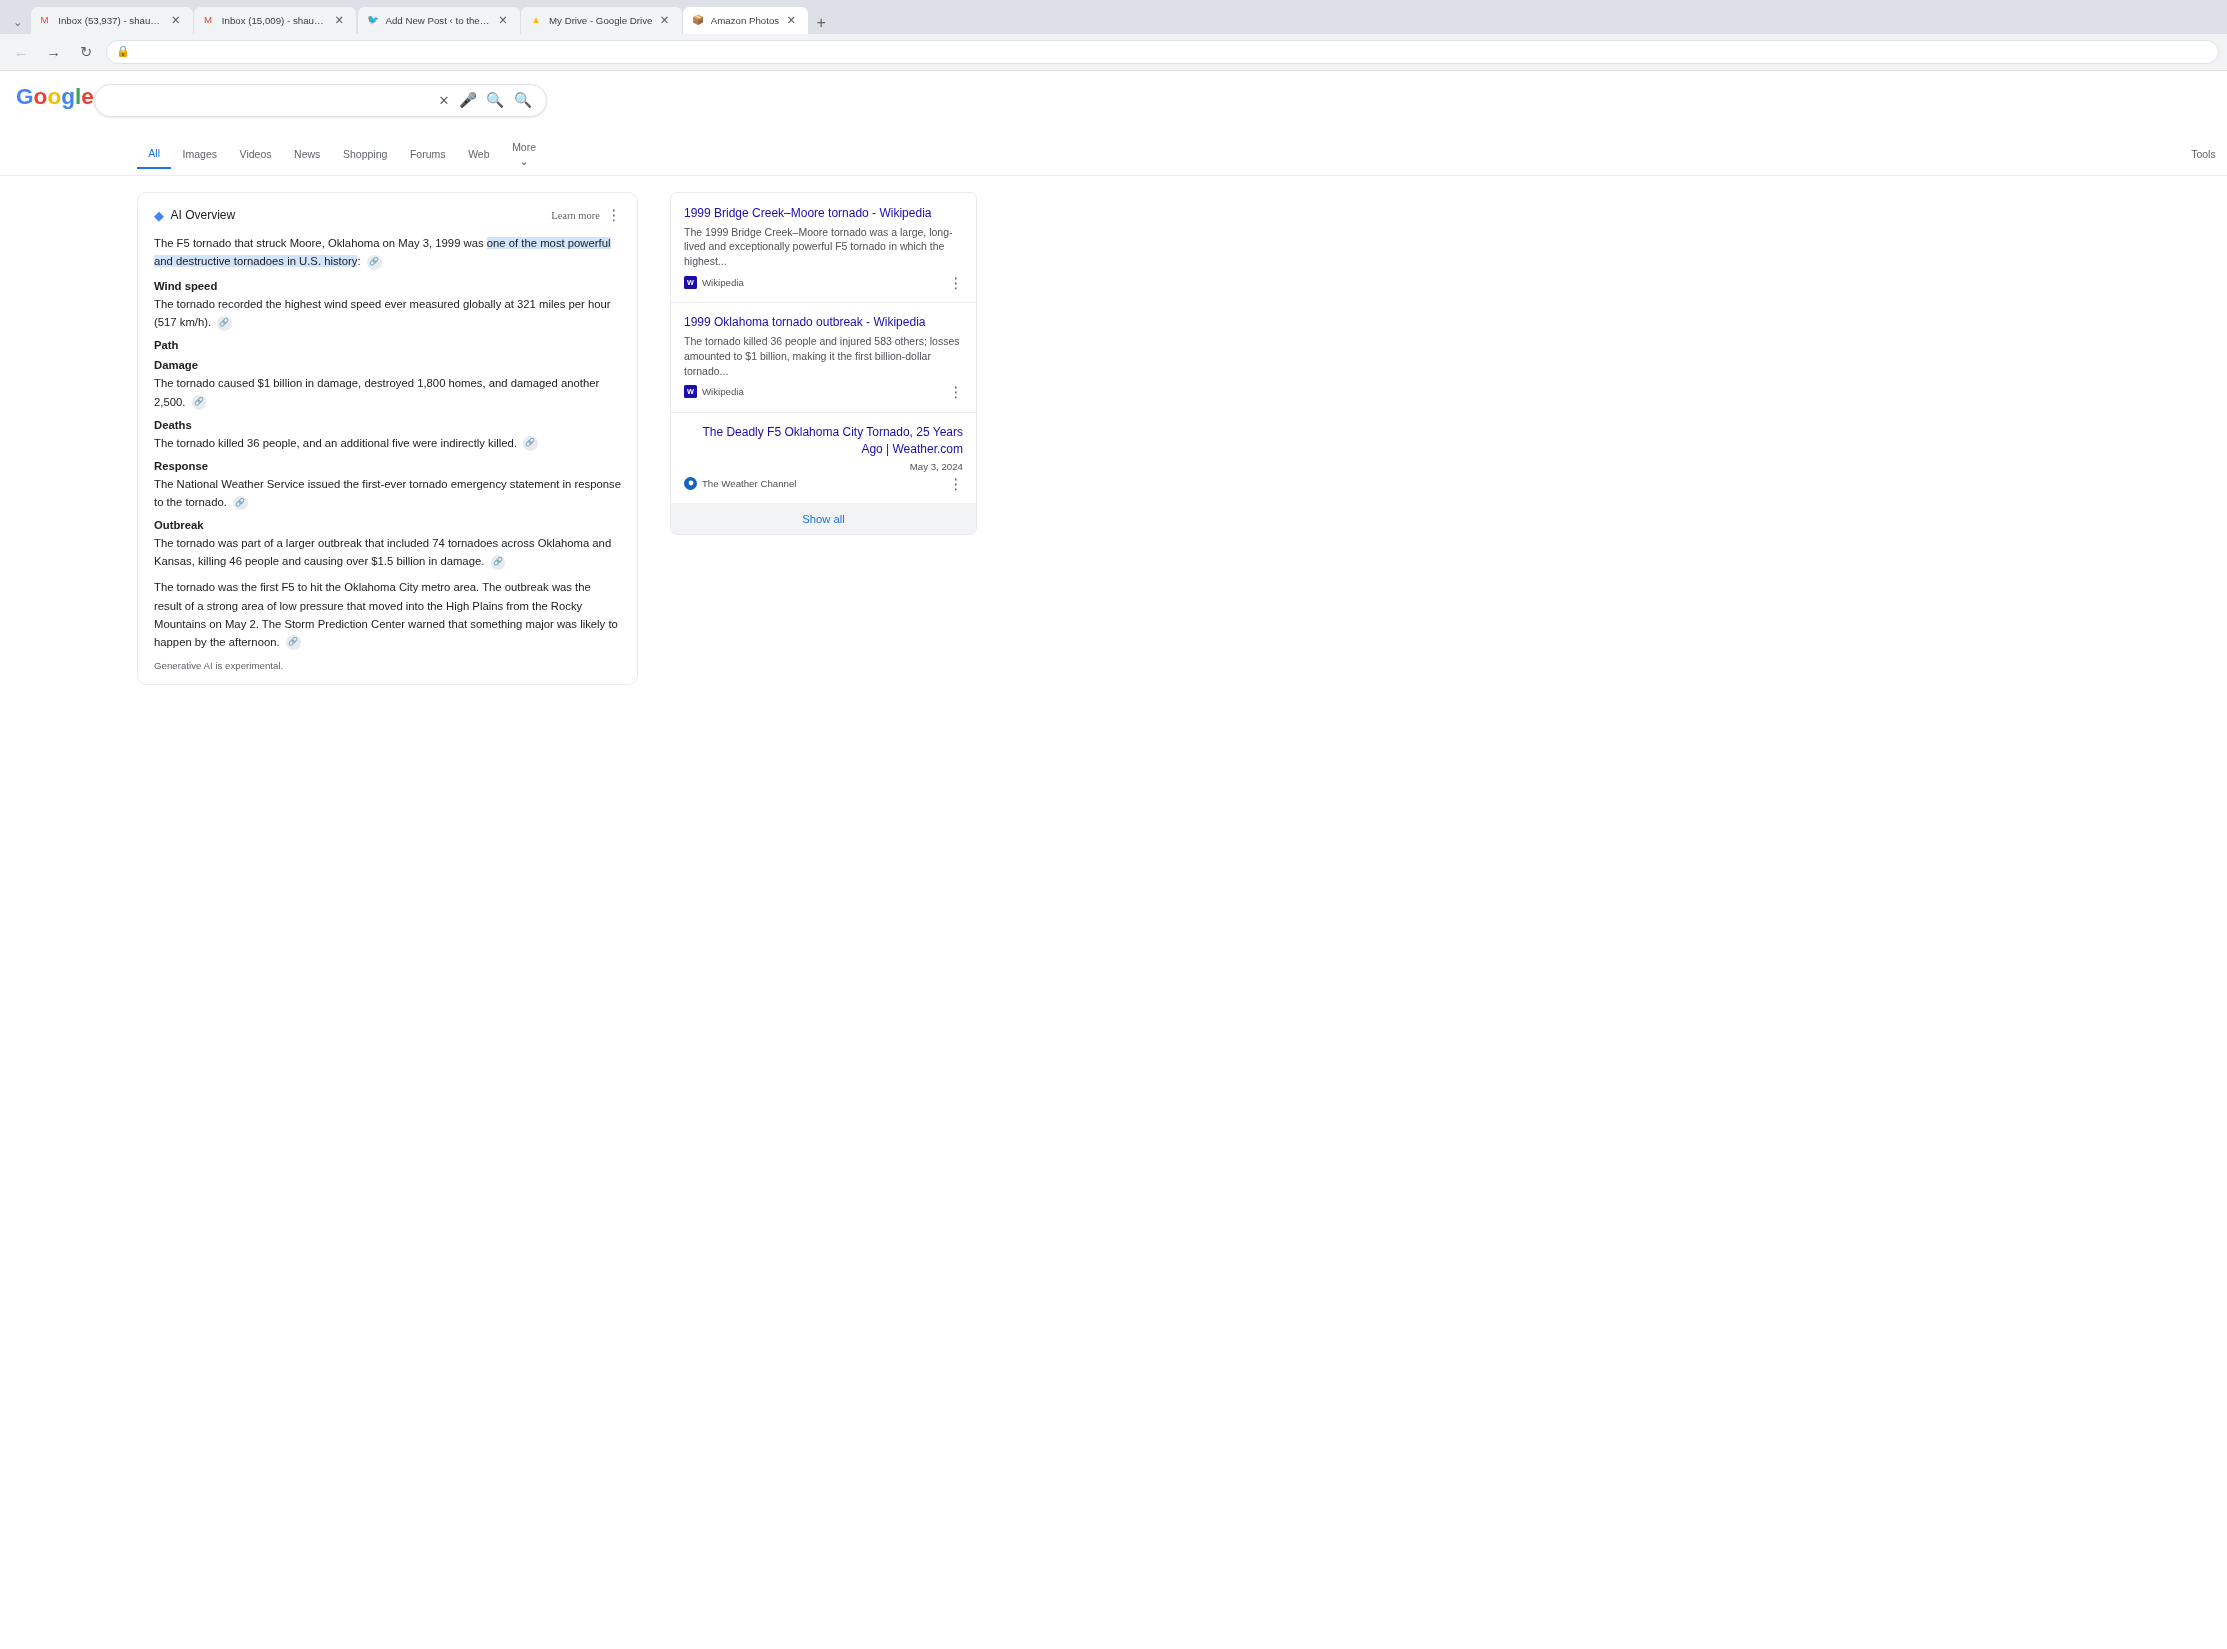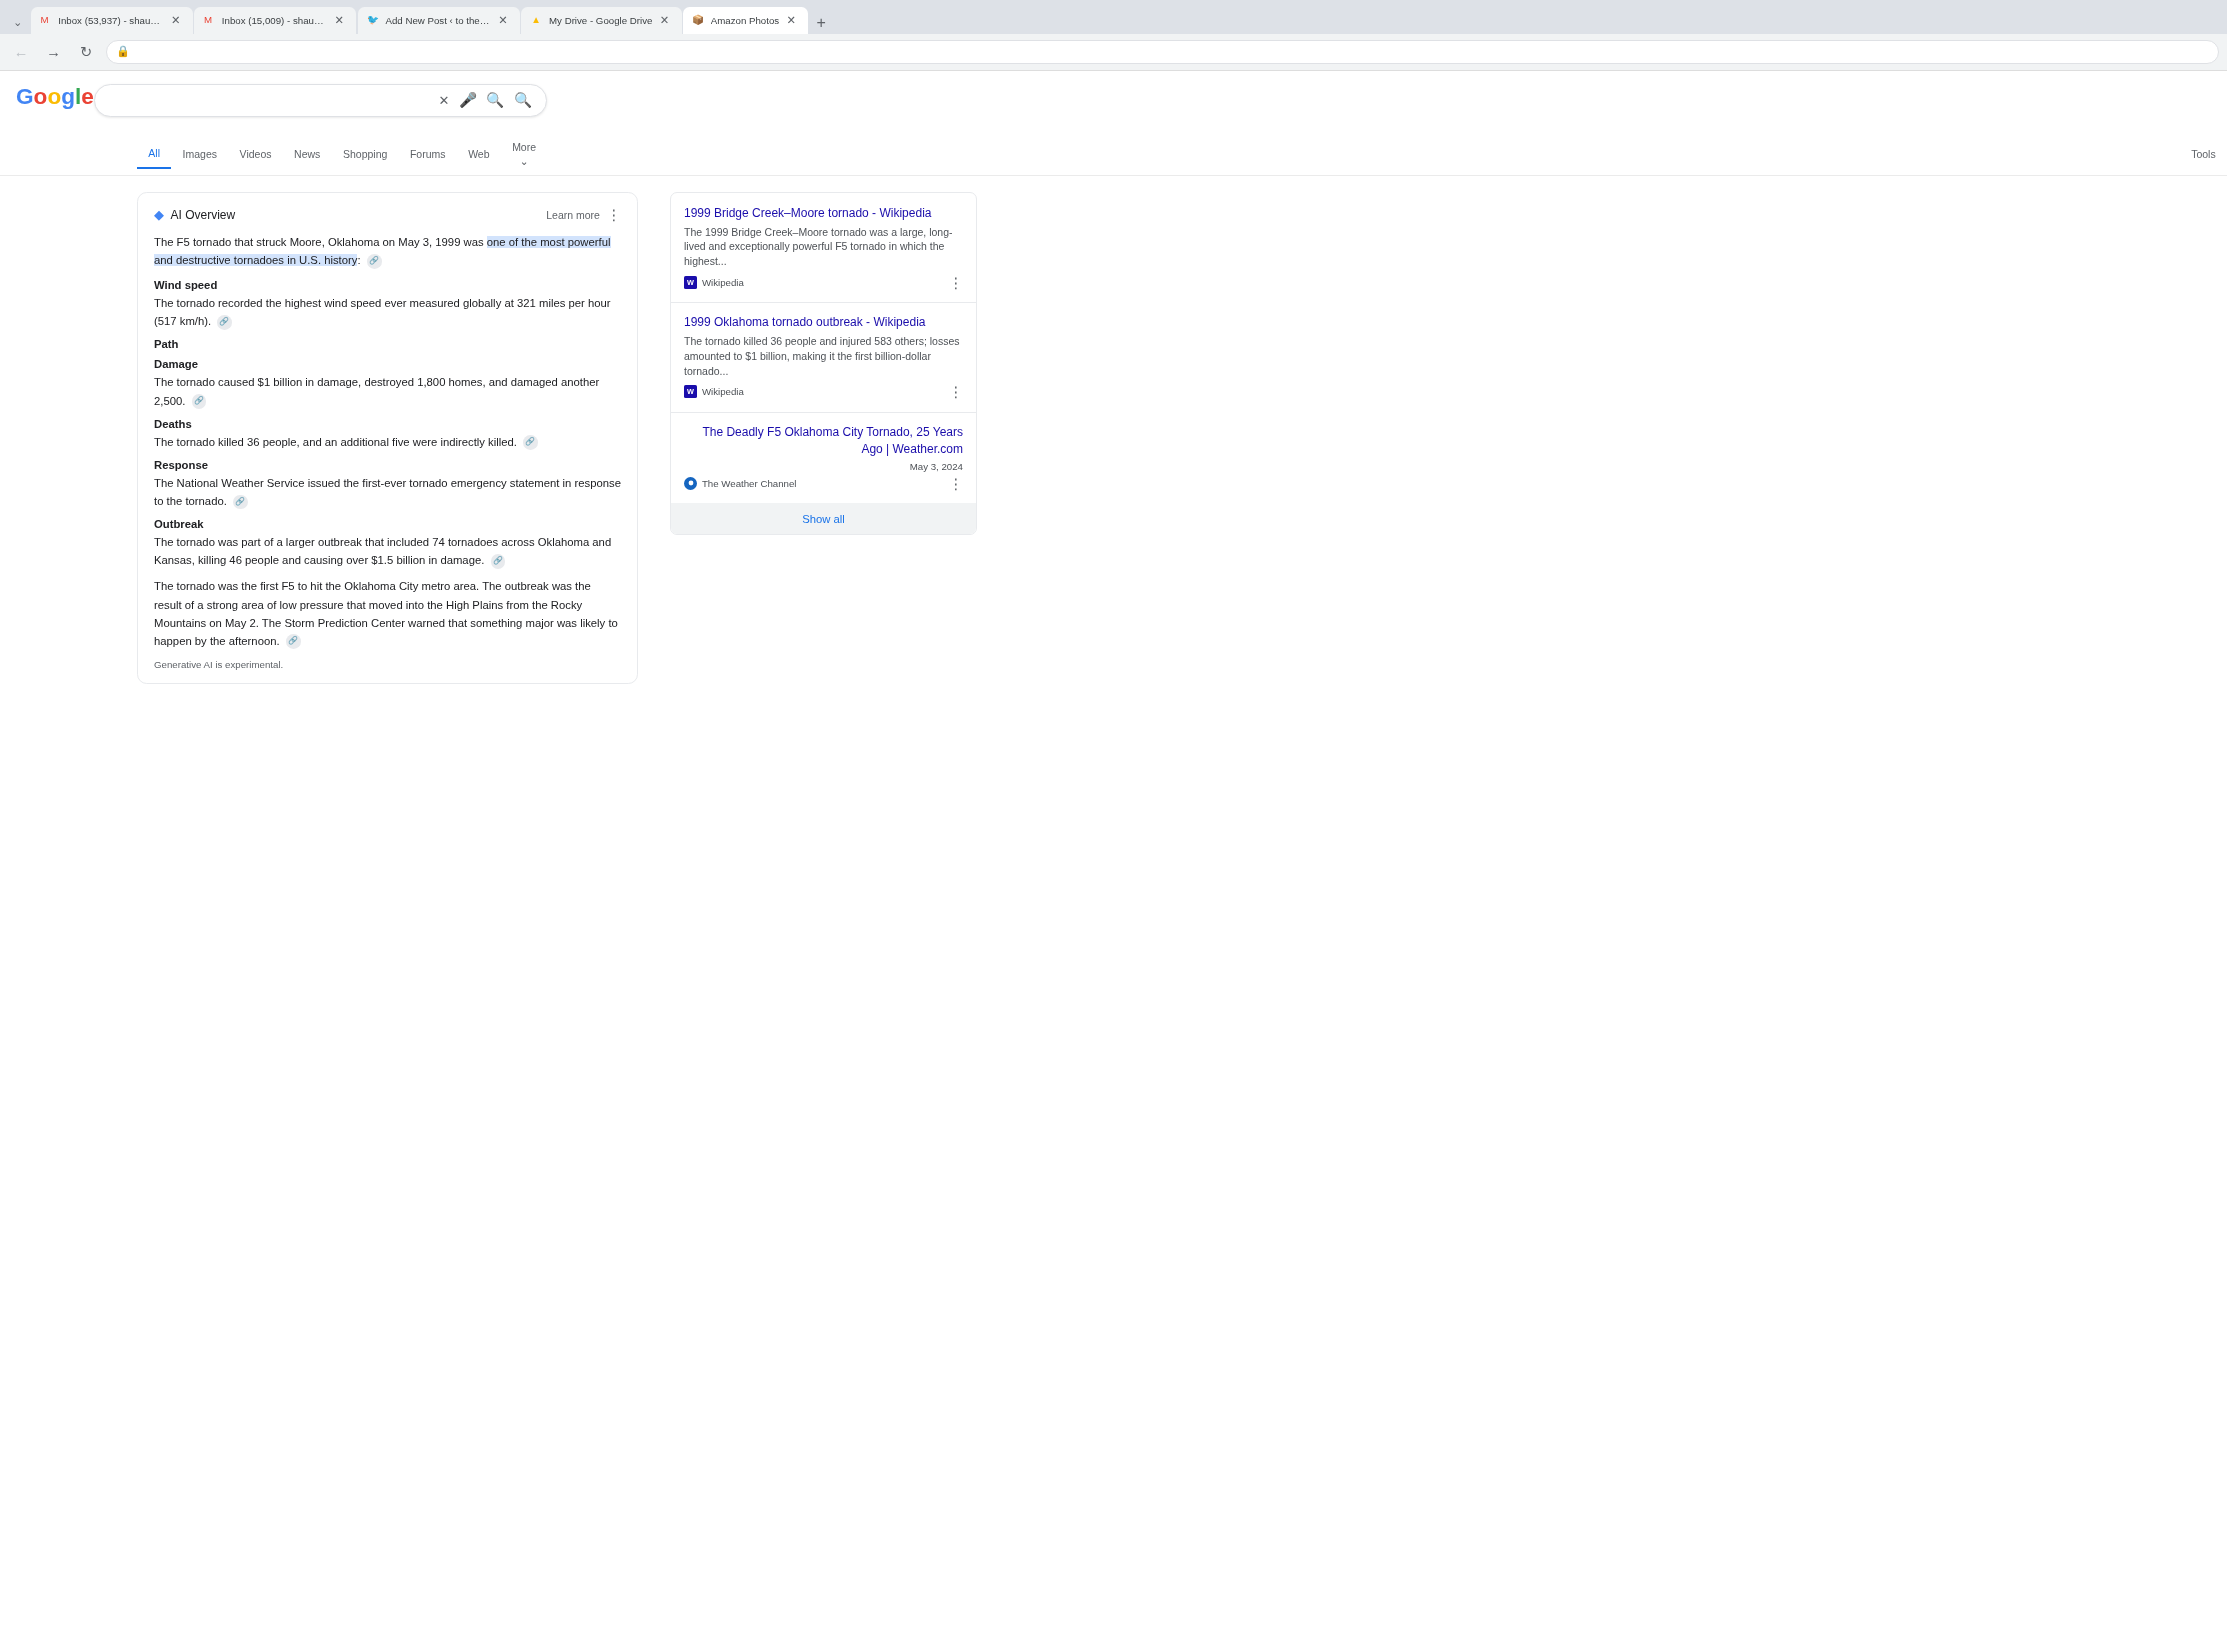--- a/index.html
+++ b/index.html
@@ -51,21 +51,21 @@
     .search-content { display: flex; padding: 16px 137px 16px 137px; gap: 32px; }
     .main-results { flex: 1; max-width: 501px; }
     .side-results { width: 307px; flex-shrink: 0; }
 
     
     .ai-overview { border: 0.8px solid #e8eaed; border-radius: 9.7px; padding: 13px 16px; margin-bottom: 16px; }
     .ai-header { display: flex; align-items: center; justify-content: space-between; margin-bottom: 9.7px; }
     .ai-title-row { display: flex; align-items: center; gap: 6.5px; }
     .ai-diamond { color: #4285f4; font-size: 13px; }
     .ai-title { font-size: 12px; font-weight: 500; color: #202124; }
-    .learn-more-row { display: flex; align-items: center; gap: 6.5px; }
+    .learn-more-row { display: flex; align-items: center; gap: 6.5px; font-family: Liberation Serif, serif; }
     .learn-more { font-size: 10.5px; color: #5f6368; cursor: pointer; }
     .more-options { color: #5f6368; cursor: pointer; font-size: 14.6px; }
 
     .ai-text { font-size: 11.3px; line-height: 1.6; color: #202124; margin-bottom: 9.7px; }
     .ai-text .highlight { background: #d2e3fc; }
     .ai-section { margin-bottom: 8px; }
     .ai-section-title { font-weight: 700; font-size: 11.3px; color: #202124; margin-bottom: 3.2px; }
     .ai-section-text { font-size: 11.3px; color: #202124; line-height: 1.6; }
     .cite-link { display: inline-flex; align-items: center; justify-content: center; width: 14.6px; height: 14.6px; border-radius: 50%; background: #e8eaed; color: #5f6368; font-size: 8px; cursor: pointer; margin-left: 3.2px; vertical-align: middle; }
     .ai-generative-note { font-size: 9.7px; color: #5f6368; margin-top: 9.7px; }

